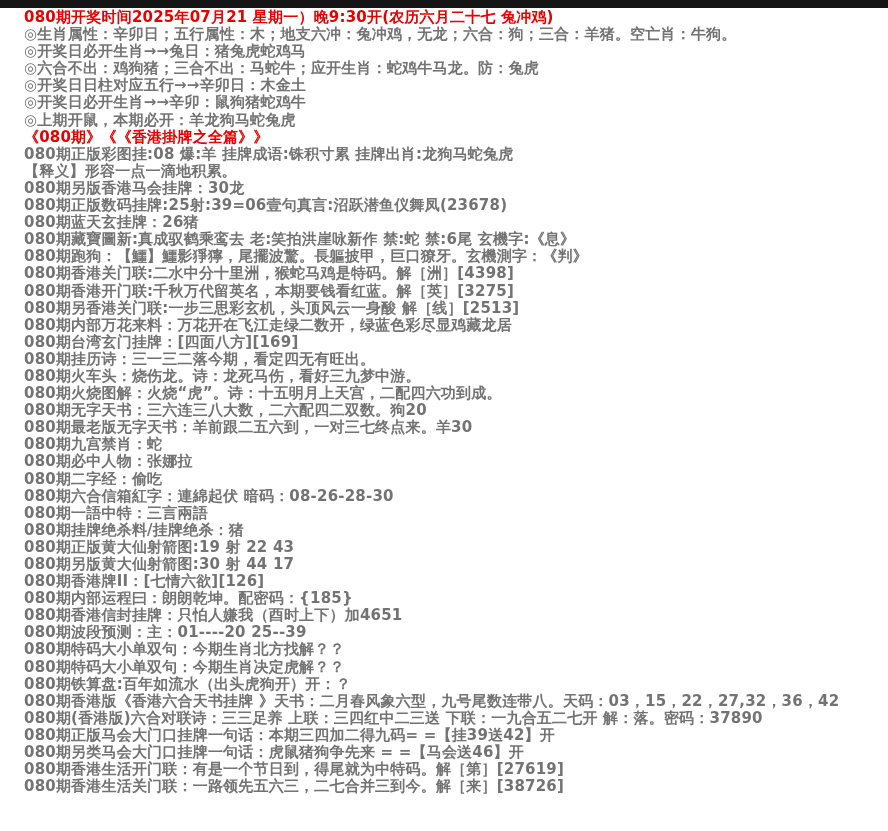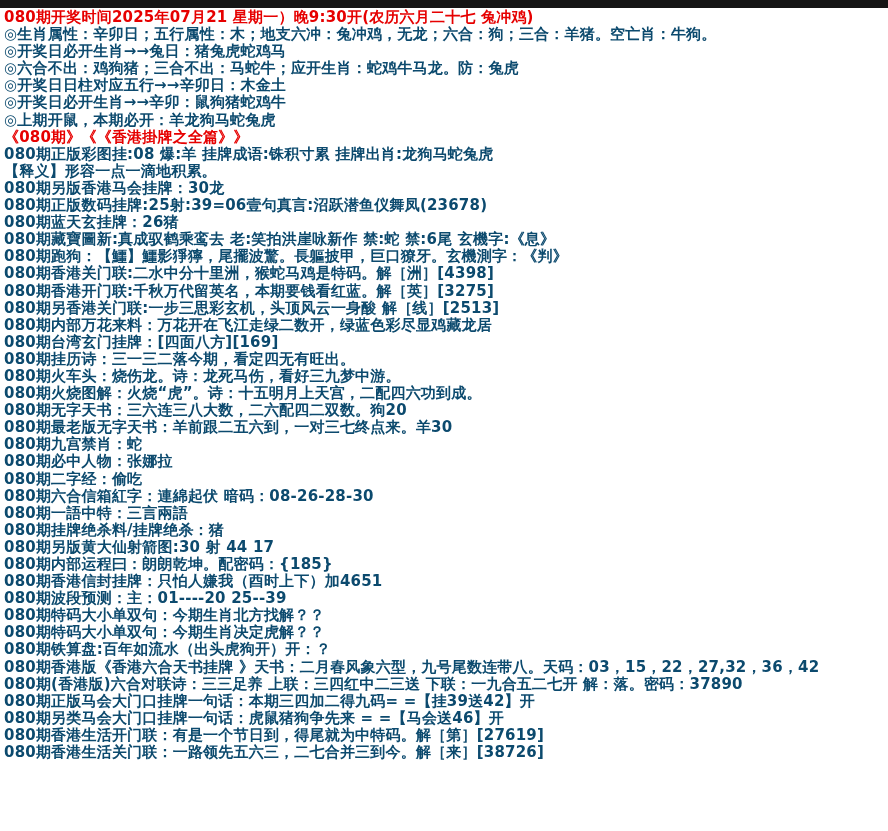--- a/index.html
+++ b/index.html
@@ -14,27 +14,27 @@
     height: 831px;
     background: #ffffff;
     overflow: hidden;
   }
   .topbar {
     height: 8px;
     width: 100%;
     background: #151515;
   }
   .content {
-    padding: 1px 2px 0 4px;
+    padding: 1px 2px 0 24px;
   }
   .line {
     font-size: 15px;
     line-height: 17.1px;
     font-weight: 700;
-    color: #0c4a6e;
+    color: #737373;
     white-space: nowrap;
     letter-spacing: 0.2px;
   }
   .line.red {
     color: #e60000;
   }
 </style>
 </head>
 <body>
 
@@ -65,21 +65,23 @@
     <div class="line">080期火车头：烧伤龙。诗：龙死马伤，看好三九梦中游。</div>
     <div class="line">080期火烧图解：火烧“虎”。诗：十五明月上天宫，二配四六功到成。</div>
     <div class="line">080期无字天书：三六连三八大数，二六配四二双数。狗20</div>
     <div class="line">080期最老版无字天书：羊前跟二五六到，一对三七终点来。羊30</div>
     <div class="line">080期九宫禁肖：蛇</div>
     <div class="line">080期必中人物：张娜拉</div>
     <div class="line">080期二字经：偷吃</div>
     <div class="line">080期六合信箱紅字：連綿起伏 暗码：08-26-28-30</div>
     <div class="line">080期一語中特：三言兩語</div>
     <div class="line">080期挂牌绝杀料/挂牌绝杀：猪</div>
+    <div class="line">080期正版黄大仙射箭图:19 射 22 43</div>
     <div class="line">080期另版黄大仙射箭图:30 射 44 17</div>
+    <div class="line">080期香港牌II：[七情六欲][126]</div>
     <div class="line">080期内部运程曰：朗朗乾坤。配密码：{185}</div>
     <div class="line">080期香港信封挂牌：只怕人嫌我（酉时上下）加4651</div>
     <div class="line">080期波段预测：主：01----20 25--39</div>
     <div class="line">080期特码大小单双句：今期生肖北方找解？？</div>
     <div class="line">080期特码大小单双句：今期生肖决定虎解？？</div>
     <div class="line">080期铁算盘:百年如流水（出头虎狗开）开：？</div>
     <div class="line">080期香港版《香港六合天书挂牌 》天书：二月春风象六型，九号尾数连带八。天码：03，15，22，27,32，36，42</div>
     <div class="line">080期(香港版)六合对联诗：三三足养 上联：三四红中二三送 下联：一九合五二七开 解：落。密码：37890</div>
     <div class="line">080期正版马会大门口挂牌一句话：本期三四加二得九码= =【挂39送42】开</div>
     <div class="line">080期另类马会大门口挂牌一句话：虎鼠猪狗争先来 = =【马会送46】开</div>

